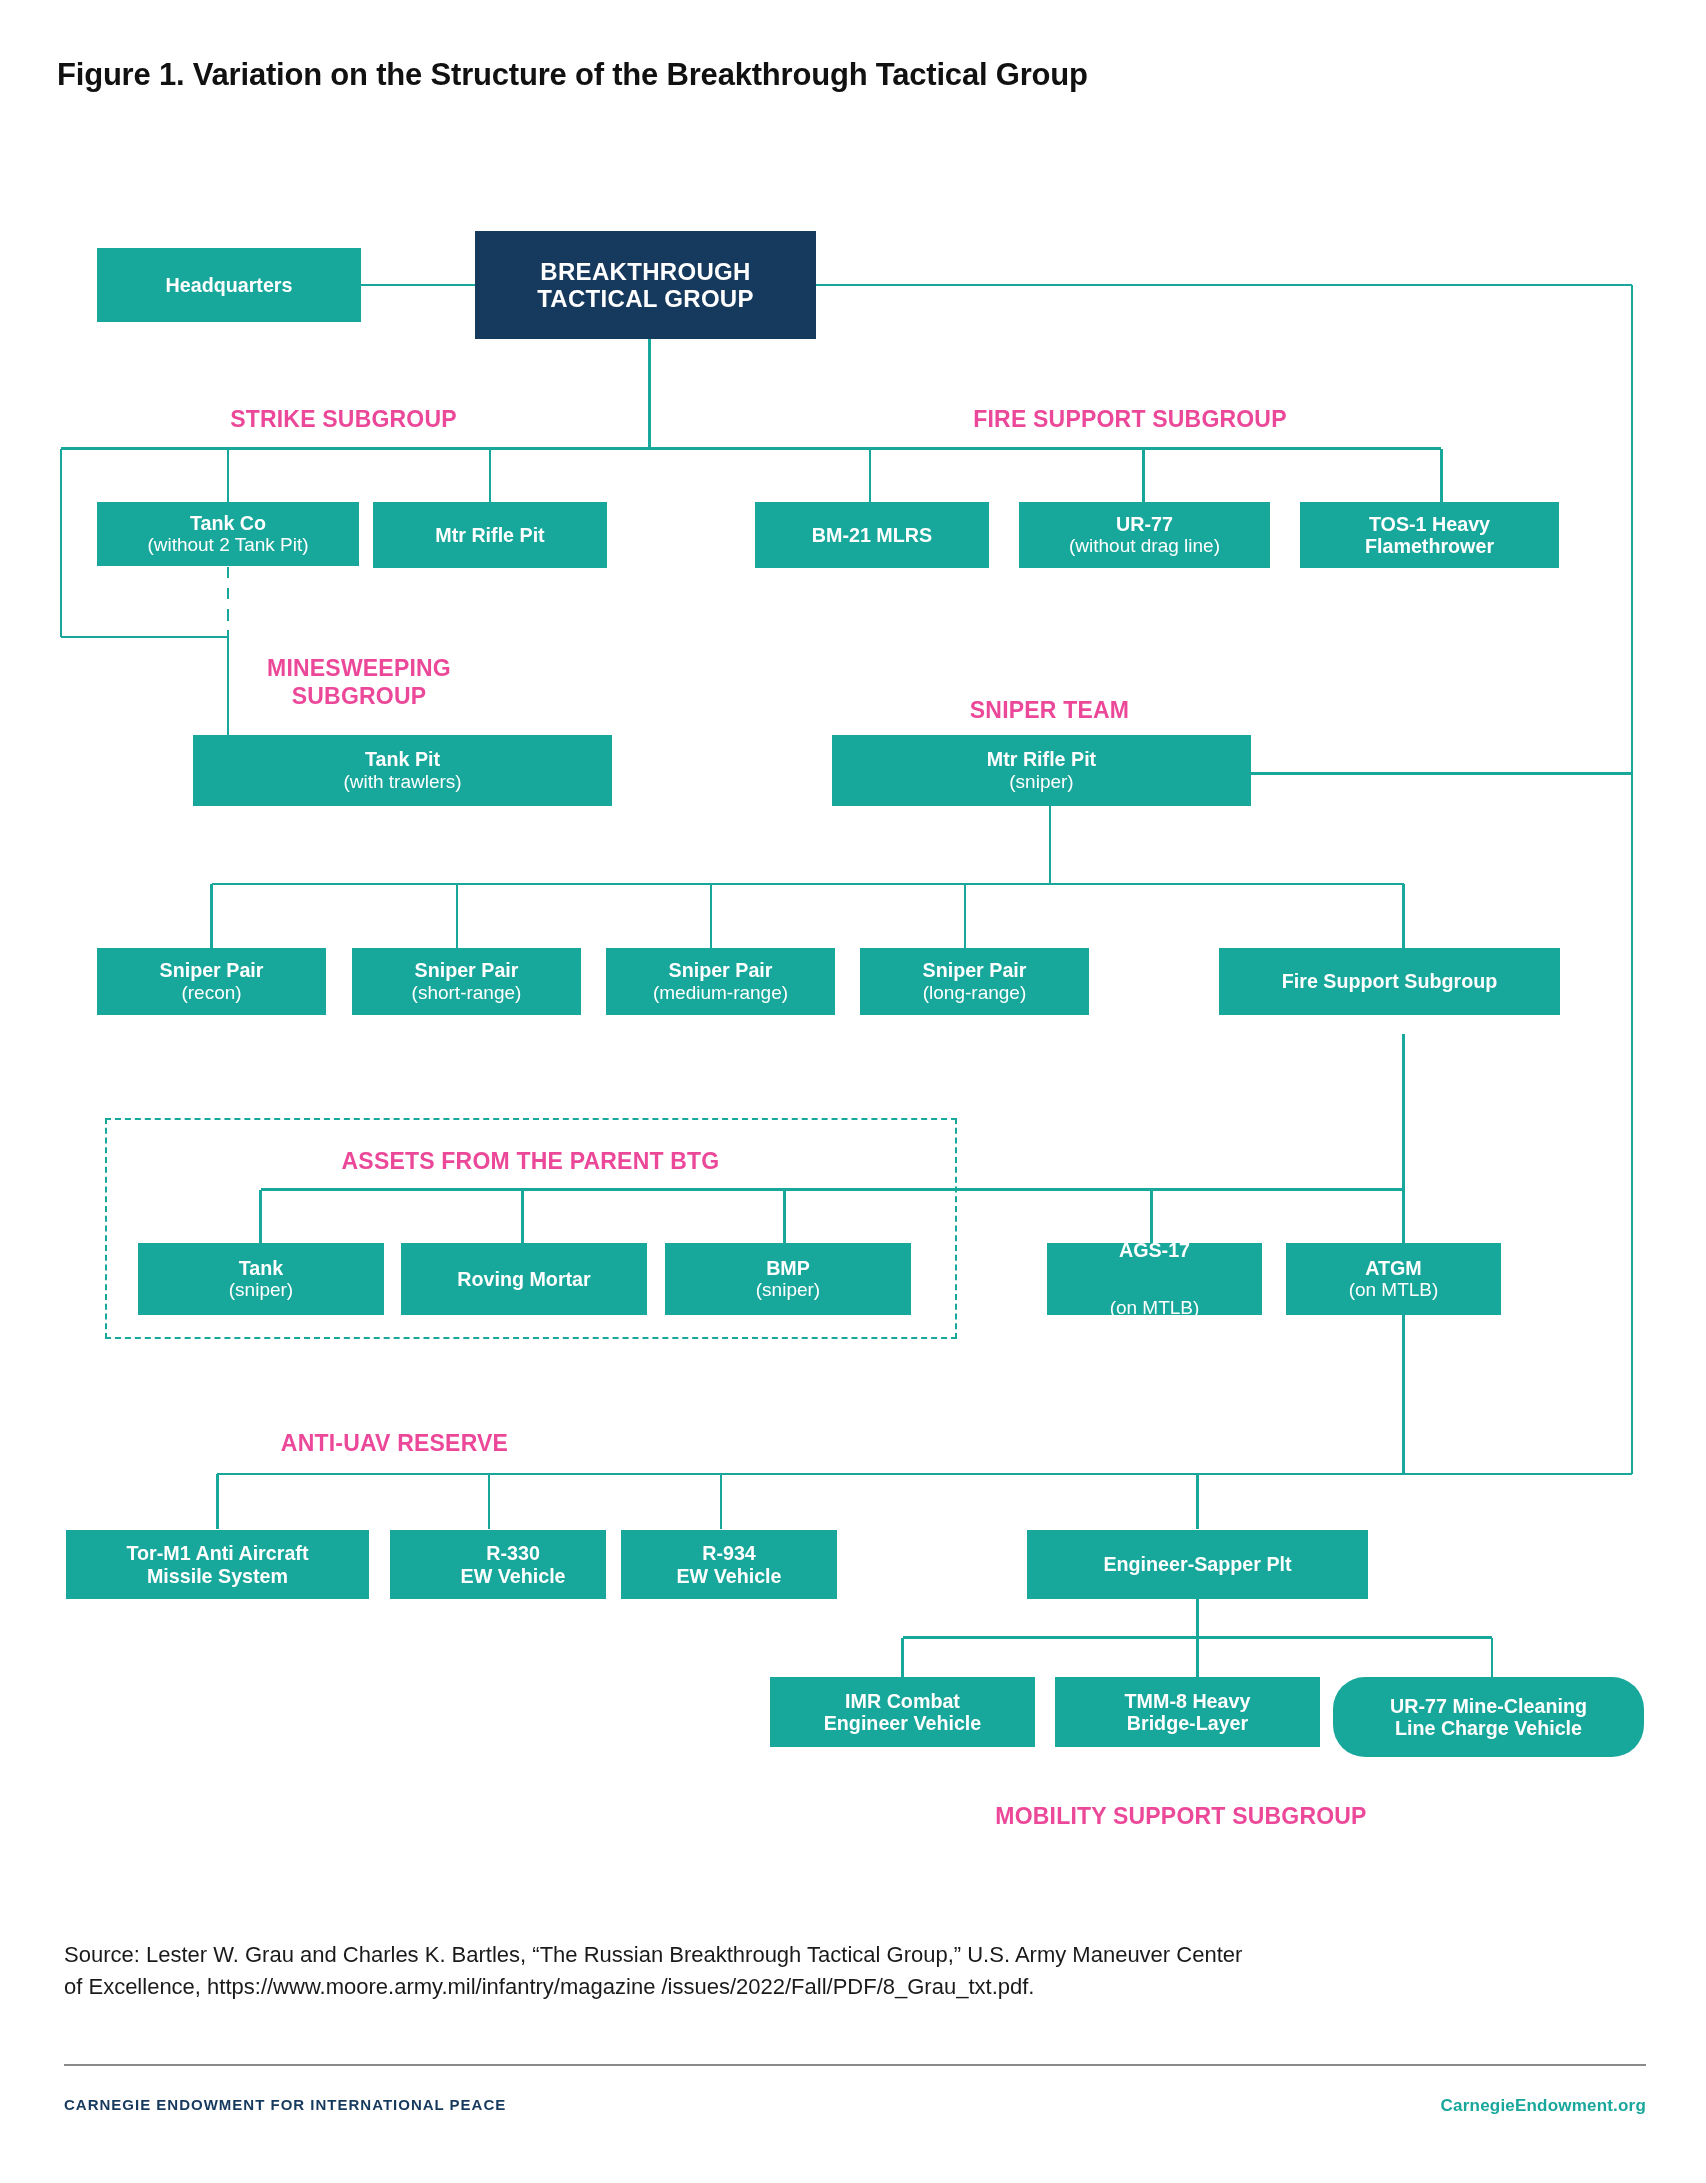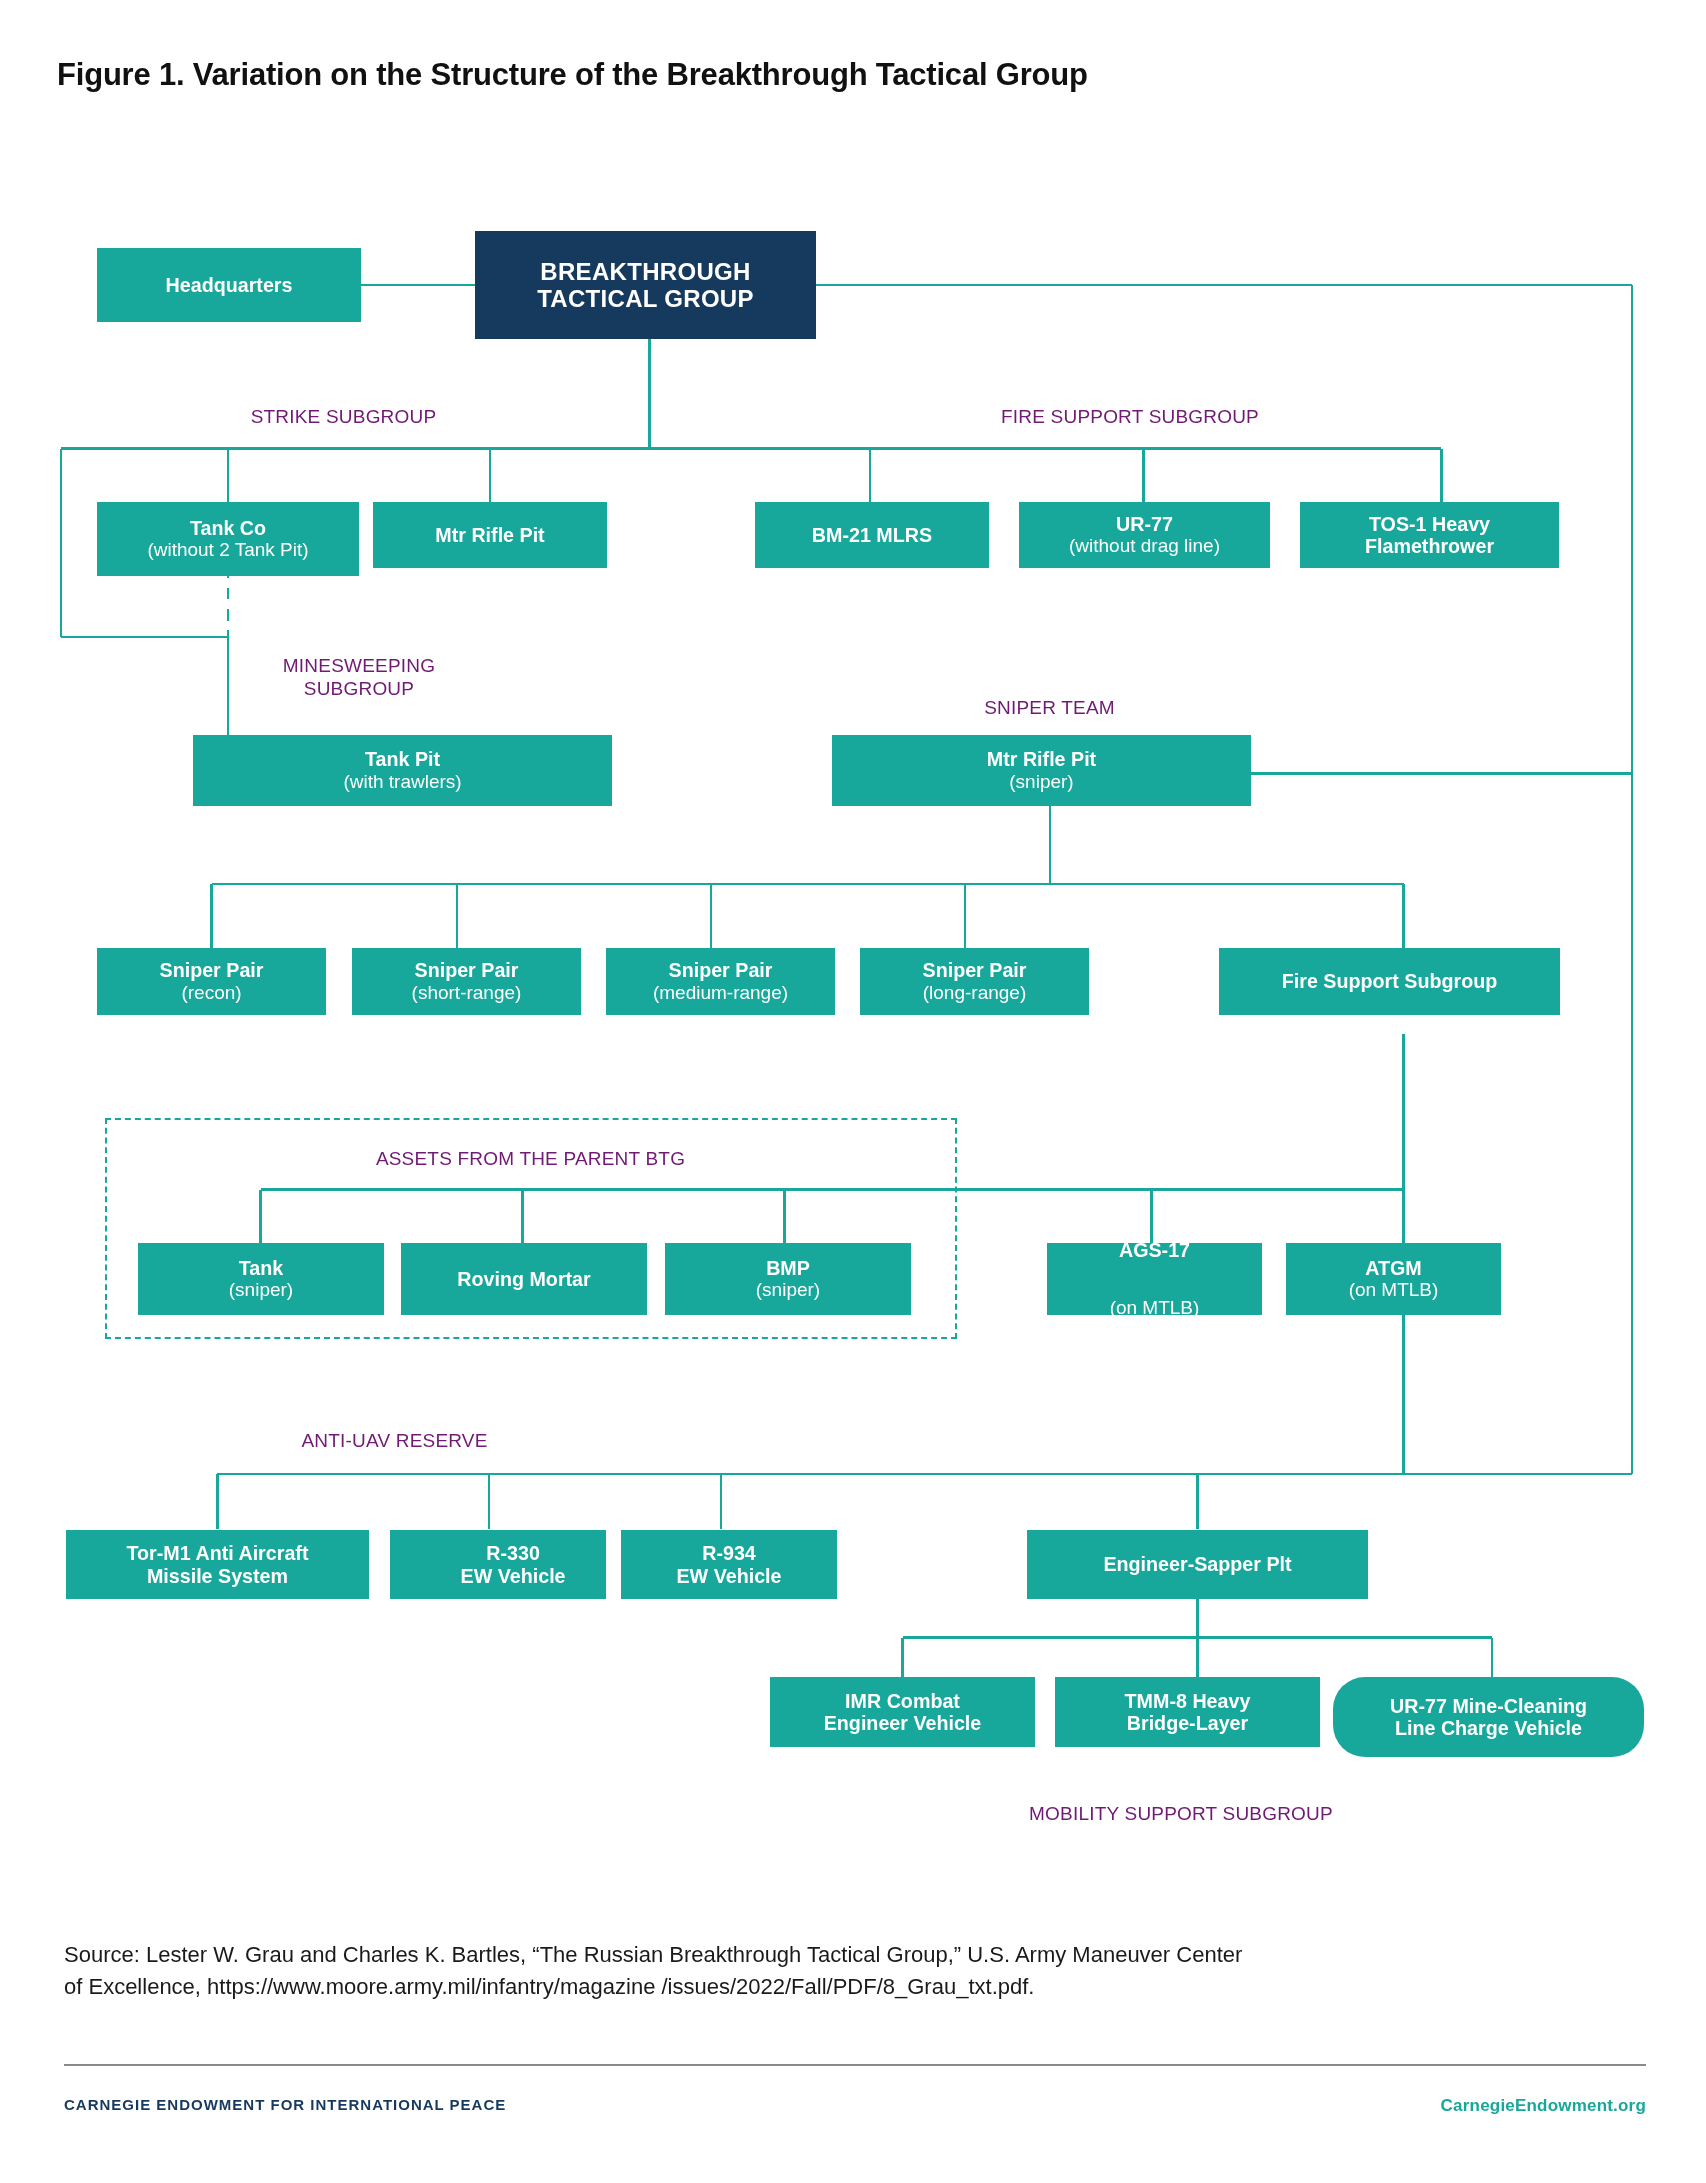--- a/index.html
+++ b/index.html
@@ -27,21 +27,21 @@
     align-items:center;justify-content:center;
     text-align:center;line-height:1.14;
     padding:3.3px 4.9px;
   }
   .node .t1{font-size:19.7px;font-weight:bold;}
   .node .t2{font-size:19px;font-weight:normal;}
   .node.root{background:#16395E;}
   .node.root .t1{font-size:24px;font-weight:bold;letter-spacing:0.3px;}
   
   .caption{
-    position:absolute;color:#701a75;font-size:19px;font-weight:normal;
+    position:absolute;color:#ec4899;font-size:23px;font-weight:bold;
     letter-spacing:0.2px;text-align:center;line-height:1.22;
   }
   
   .dashbox{
     position:absolute;box-sizing:border-box;
     border:2.5px dashed #17A79B;background:transparent;
   }
   
   #source{
     position:absolute;left:64px;top:1939px;width:1531px;
@@ -149,21 +149,21 @@
 
   <div class="node" style="left:97px;top:248px;width:264px;height:74px;">
     <div class="t1">Headquarters</div>
   </div>
 
   <div class="node root" style="left:475px;top:231px;width:341px;height:108px;">
     <div class="t1">BREAKTHROUGH</div>
     <div class="t1">TACTICAL GROUP</div>
   </div>
 
-  <div class="node" style="left:97px;top:502px;width:262px;height:74px;">
+  <div class="node" style="left:97px;top:502px;width:262px;height:64px;">
     <div class="t1">Tank Co</div>
     <div class="t2">(without 2 Tank Pit)</div>
   </div>
 
   <div class="node" style="left:373px;top:502px;width:234px;height:66px;">
     <div class="t1">Mtr Rifle Pit</div>
   </div>
 
   <div class="node" style="left:755px;top:502px;width:234px;height:66px;">
     <div class="t1">BM-21 MLRS</div>

